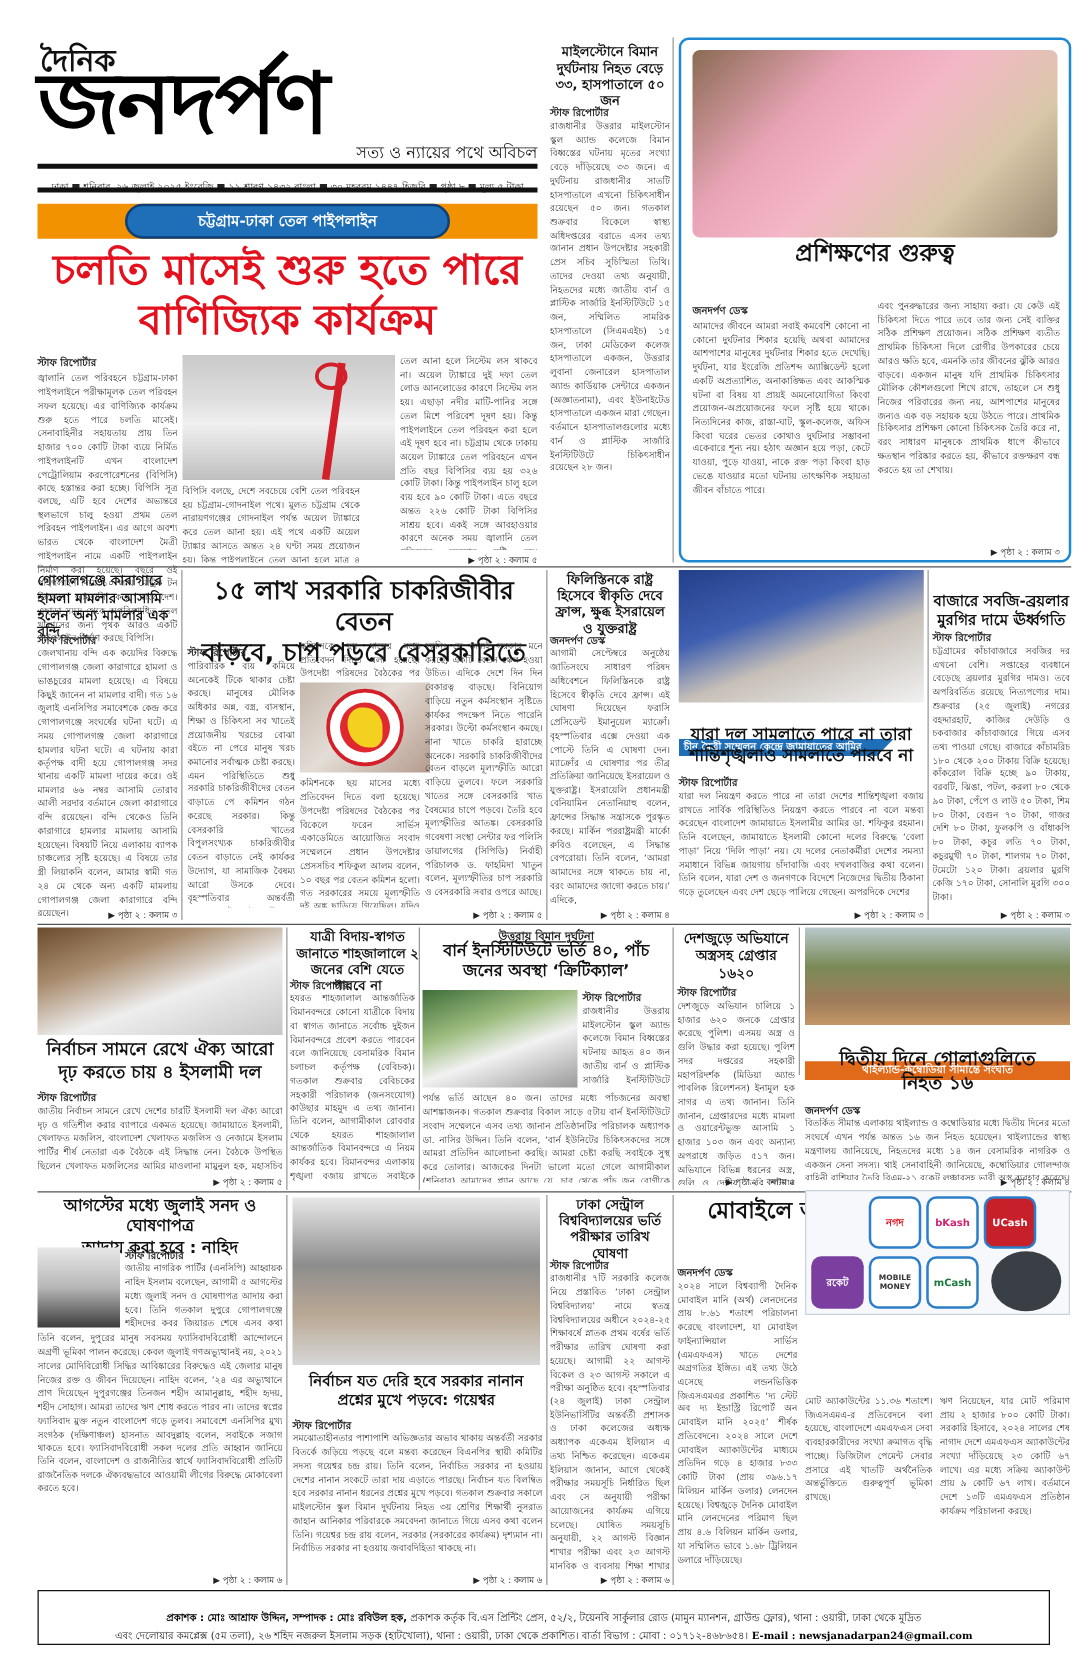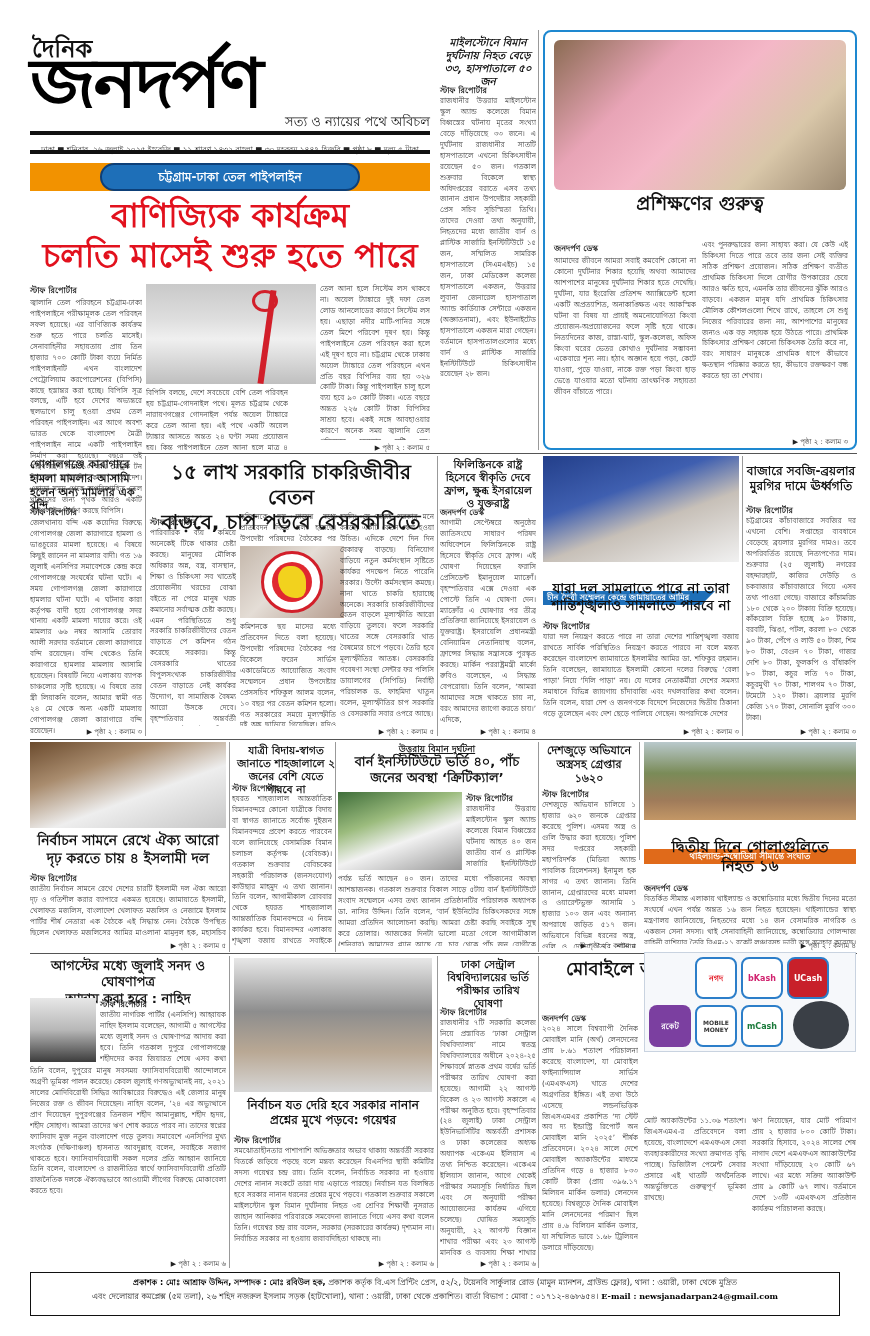--- a/index.html
+++ b/index.html
@@ -41,53 +41,53 @@
 
   .h-sm { font-weight: bold; color: #111; text-align: center; line-height: 1.25; }
   .caption-bar { color: #fff; font-weight: bold; white-space: nowrap; overflow: hidden; margin-top: 28px; }
 
   .logo-badge { position: absolute; left: 50%; top: 50%; width: 62px; height: 62px; margin: -31px 0 0 -31px; border-radius: 50%; background: #fff; border: 3px solid #d21f2a; }
   .logo-badge::after { content: ""; position: absolute; left: 14px; top: 12px; width: 28px; height: 32px; background: #f2d21e; border-radius: 40% 50% 30% 60%; }
   .logo-badge::before { content: ""; position: absolute; left: 8px; top: 8px; width: 40px; height: 40px; border-radius: 50%; background: #e02830; }
 
   .app-tile { position: absolute; width: 42px; height: 42px; border-radius: 8px; font-size: 8px; font-weight: bold; display: flex; align-items: center; justify-content: center; text-align: center; }
 
-  .footer-box { left: 30px; top: 1272px; width: 810px; height: 44px; border: 1px solid #111; font-size: 8px; text-align: center; line-height: 1.6; padding-top: 4px; color: #222; }
+  .footer-box { left: 30px; top: 1272px; width: 810px; height: 44px; border: 1px solid #111; font-size: 8px; text-align: center; line-height: 1.6; padding-top: 16px; color: #222; }
   .footer-box b { color: #000; }
   .vline { position: absolute; width: 1px; background: #999; }
   .hline { position: absolute; height: 1px; background: #999; }
 </style>
 </head>
 <body>
 
 <div class="abs mast-small">দৈনিক</div>
 <div class="abs mast-big">জনদর্পণ</div>
 <div class="abs mast-slogan">সত্য ও ন্যায়ের পথে অবিচল</div>
 <div class="abs rule-thick" style="left:30px;top:131px;width:400px;"></div>
 <div class="abs dateline">ঢাকা ■ শনিবার, ২৬ জুলাই ২০২৫ ইংরেজি ■ ১১ শ্রাবণ ১৪৩২ বাংলা ■ ৩০ মহররম ১৪৪৭ হিজরি ■ পৃষ্ঠা ৮ ■ মূল্য ৫ টাকা</div>
 <div class="abs rule-thick" style="left:30px;top:150px;width:400px;"></div>
 
 <div class="abs kicker-bar"></div>
 <div class="abs kicker-pill">চট্টগ্রাম-ঢাকা তেল পাইপলাইন</div>
 <div class="abs lead-head">
+  <div>চলতি মাসেই শুরু হতে পারে</div>
   <div>বাণিজ্যিক কার্যক্রম</div>
-  <div>চলতি মাসেই শুরু হতে পারে</div>
 </div>
 
 <div class="abs byline" style="left:30px;top:284px;">স্টাফ রিপোর্টার</div>
 <div class="abs body-text" style="left:30px;top:298px;width:112px;height:232px;">জ্বালানি তেল পরিবহনে চট্টগ্রাম-ঢাকা পাইপলাইনে পরীক্ষামূলক তেল পরিবহন সফল হয়েছে। এর বাণিজ্যিক কার্যক্রম শুরু হতে পারে চলতি মাসেই। সেনাবাহিনীর সহায়তায় প্রায় তিন হাজার ৭০০ কোটি টাকা ব্যয়ে নির্মিত পাইপলাইনটি এখন বাংলাদেশ পেট্রোলিয়াম করপোরেশনের (বিপিসি) কাছে হস্তান্তর করা হচ্ছে। বিপিসি সূত্র বলছে, এটি হবে দেশের অভ্যন্তরে স্থলভাগে চালু হওয়া প্রথম তেল পরিবহন পাইপলাইন। এর আগে অবশ্য ভারত থেকে বাংলাদেশ মৈত্রী পাইপলাইন নামে একটি পাইপলাইন নির্মাণ করা হয়েছে। বছরে ওই পাইপলাইন দিয়ে ১০ লাখ মেট্রিক টন ডিজেল আমদানি করে বাংলাদেশ। এছাড়া সমুদ্র থেকে অপরিশোধিত তেল খালাসের জন্য পৃথক আরও একটি পাইপলাইন নির্মাণ করছে বিপিসি।</div>
 <div class="abs photo ph-pipe" style="left:146px;top:284px;width:170px;height:100px;">
   <div class="pipe-red" style="left:118px;top:6px;width:6px;height:94px;transform:rotate(8deg);"></div>
   <div class="pipe-red" style="left:106px;top:6px;width:26px;height:22px;border-radius:50%;background:transparent;border:3px solid #d21f2a;"></div>
 </div>
 <div class="abs body-text" style="left:146px;top:388px;width:142px;height:62px;">বিপিসি বলছে, দেশে সবচেয়ে বেশি তেল পরিবহন হয় চট্টগ্রাম-গোদনাইল পথে। মূলত চট্টগ্রাম থেকে নারায়ণগঞ্জের গোদনাইল পর্যন্ত অয়েল ট্যাঙ্কারে করে তেল আনা হয়। এই পথে একটি অয়েল ট্যাঙ্কার আসতে অন্তত ২৪ ঘণ্টা সময় প্রয়োজন হয়। কিন্তু পাইপলাইনে তেল আনা হলে মাত্র ৪ ঘণ্টায় তেল পৌঁছে যাবে। এছাড়া পাইপলাইনে</div>
 <div class="abs body-text" style="left:320px;top:284px;width:110px;height:156px;">তেল আনা হলে সিস্টেম লস থাকবে না। অয়েল ট্যাঙ্কারে দুই দফা তেল লোড আনলোডের কারণে সিস্টেম লস হয়। এছাড়া নদীর মাটি-পানির সঙ্গে তেল মিশে পরিবেশ দূষণ হয়। কিন্তু পাইপলাইনে তেল পরিবহন করা হলে এই দূষণ হবে না। চট্টগ্রাম থেকে ঢাকায় অয়েল ট্যাঙ্কারে তেল পরিবহনে এখন প্রতি বছর বিপিসির ব্যয় হয় ৩২৬ কোটি টাকা। কিন্তু পাইপলাইন চালু হলে ব্যয় হবে ৯০ কোটি টাকা। এতে বছরে অন্তত ২২৬ কোটি টাকা বিপিসির সাশ্রয় হবে। একই সঙ্গে আবহাওয়ার কারণে অনেক সময় জ্বালানি তেল পরিবহনে সমস্যার সৃষ্টি হয়। পাইপলাইনে পরিবহন করা হলে নিরবচ্ছিন্ন সরবরাহ নিশ্চিত করা সম্ভব হবে। প্রকল্পটি বাস্তবায়ন করেছে বাংলাদেশ সেনাবাহিনীর ২৪ ইঞ্জিনিয়ার কনস্ট্রাকশন ব্রিগেড। পাইপলাইনটির মোট</div>
 <div class="abs jump" style="left:340px;top:442px;width:90px;">▶ পৃষ্ঠা ২ : কলাম ৫</div>
 
-<div class="abs h-sm" style="left:440px;top:36px;width:96px;font-size:10.5px;font-style:italic;">মাইলস্টোনে বিমান দুর্ঘটনায় নিহত বেড়ে ৩৩, হাসপাতালে ৫০ জন</div>
+<div class="abs h-sm" style="left:440px;top:36px;width:96px;font-size:10.5px;">মাইলস্টোনে বিমান দুর্ঘটনায় নিহত বেড়ে ৩৩, হাসপাতালে ৫০ জন</div>
 <div class="abs byline" style="left:440px;top:84px;">স্টাফ রিপোর্টার</div>
 <div class="abs body-text" style="left:440px;top:96px;width:96px;height:352px;">রাজধানীর উত্তরার মাইলস্টোন স্কুল অ্যান্ড কলেজে বিমান বিধ্বস্তের ঘটনায় মৃতের সংখ্যা বেড়ে দাঁড়িয়েছে ৩৩ জনে। এ দুর্ঘটনায় রাজধানীর সাতটি হাসপাতালে এখনো চিকিৎসাধীন রয়েছেন ৫০ জন। গতকাল শুক্রবার বিকেলে স্বাস্থ্য অধিদপ্তরের বরাতে এসব তথ্য জানান প্রধান উপদেষ্টার সহকারী প্রেস সচিব সুচিস্মিতা তিথি। তাদের দেওয়া তথ্য অনুযায়ী, নিহতদের মধ্যে জাতীয় বার্ন ও প্লাস্টিক সার্জারি ইনস্টিটিউটে ১৫ জন, সম্মিলিত সামরিক হাসপাতালে (সিএমএইচ) ১৫ জন, ঢাকা মেডিকেল কলেজ হাসপাতালে একজন, উত্তরার লুবানা জেনারেল হাসপাতাল অ্যান্ড কার্ডিয়াক সেন্টারে একজন (অজ্ঞাতনামা), এবং ইউনাইটেড হাসপাতালে একজন মারা গেছেন। বর্তমানে হাসপাতালগুলোর মধ্যে বার্ন ও প্লাস্টিক সার্জারি ইনস্টিটিউটে চিকিৎসাধীন রয়েছেন ২৮ জন।</div>
 <div class="vline" style="left:538px;top:30px;height:420px;"></div>
 
 <div class="abs blue-frame" style="left:543px;top:30px;width:314px;height:420px;"></div>
 <div class="abs photo ph-school" style="left:554px;top:40px;width:292px;height:150px;"></div>
 <div class="abs h-sm" style="left:548px;top:192px;width:304px;font-size:19px;">
   <div>প্রশিক্ষণের গুরুত্ব</div>
 </div>
 <div class="abs byline" style="left:554px;top:242px;">জনদর্পণ ডেস্ক</div>
@@ -127,21 +127,21 @@
 <div class="abs caption-bar" style="left:543px;top:563px;width:172px;height:14px;background:#1e6fb8;font-size:8px;line-height:14px;padding-left:4px;clip-path:polygon(0 0,100% 0,92% 100%,0 100%);">চীন মৈত্রী সম্মেলন কেন্দ্রে জামায়াতের আমির</div>
 <div class="abs h-sm" style="left:543px;top:580px;width:196px;font-size:13.5px;">
   <div>যারা দল সামলাতে পারে না তারা</div>
   <div>শান্তিশৃঙ্খলাও সামলাতে পারবে না</div>
 </div>
 <div class="abs byline" style="left:543px;top:620px;">স্টাফ রিপোর্টার</div>
 <div class="abs body-text" style="left:543px;top:632px;width:196px;height:92px;">যারা দল নিয়ন্ত্রণ করতে পারে না তারা দেশের শান্তিশৃঙ্খলা বজায় রাখতে সার্বিক পরিস্থিতিও নিয়ন্ত্রণ করতে পারবে না বলে মন্তব্য করেছেন বাংলাদেশ জামায়াতে ইসলামীর আমির ডা. শফিকুর রহমান। তিনি বলেছেন, জামায়াতে ইসলামী কোনো দলের বিরুদ্ধে ‘বেলা পাড়া’ নিয়ে ‘দিলি পাড়া’ নয়। যে দলের নেতাকর্মীরা দেশের সমস্যা সমাধানে বিভিন্ন জায়গায় চাঁদাবাজি এবং দখলবাজির কথা বলেন। তিনি বলেন, যারা দেশ ও জনগণকে বিদেশে নিজেদের দ্বিতীয় ঠিকানা গড়ে তুলেছেন এবং দেশ ছেড়ে পালিয়ে গেছেন। অপরদিকে দেশের</div>
 <div class="abs jump" style="left:650px;top:726px;width:89px;">▶ পৃষ্ঠা ২ : কলাম ৩</div>
 <div class="vline" style="left:742px;top:456px;height:280px;"></div>
 
-<div class="abs h-sm" style="left:746px;top:464px;width:110px;font-size:12px;">বাজারে সবজি-ব্রয়লার মুরগির দামে ঊর্ধ্বগতি</div>
+<div class="abs h-sm" style="left:746px;top:474px;width:110px;font-size:12px;">বাজারে সবজি-ব্রয়লার মুরগির দামে ঊর্ধ্বগতি</div>
 <div class="abs byline" style="left:746px;top:504px;">স্টাফ রিপোর্টার</div>
 <div class="abs body-text" style="left:746px;top:516px;width:110px;height:208px;">চট্টগ্রামের কাঁচাবাজারে সবজির দর এখনো বেশি। সপ্তাহের ব্যবধানে বেড়েছে ব্রয়লার মুরগির দামও। তবে অপরিবর্তিত রয়েছে নিত্যপণ্যের দাম। শুক্রবার (২৫ জুলাই) নগরের বহদ্দারহাট, কাজির দেউড়ি ও চকবাজার কাঁচাবাজারে গিয়ে এসব তথ্য পাওয়া গেছে। বাজারে কাঁচামরিচ ১৮০ থেকে ২০০ টাকায় বিক্রি হয়েছে। কাঁকরোল বিক্রি হচ্ছে ৯০ টাকায়, বরবটি, ঝিঙা, পটল, করলা ৮০ থেকে ৯০ টাকা, পেঁপে ও লাউ ৫০ টাকা, শিম ৮০ টাকা, বেগুন ৭০ টাকা, গাজর দেশি ৮০ টাকা, ফুলকপি ও বাঁধাকপি ৮০ টাকা, কচুর লতি ৭০ টাকা, কচুরমুখী ৭০ টাকা, শালগম ৭০ টাকা, টমেটো ১২০ টাকা। ব্রয়লার মুরগি কেজি ১৭০ টাকা, সোনালি মুরগি ৩০০ টাকা।</div>
 <div class="abs jump" style="left:766px;top:726px;width:90px;">▶ পৃষ্ঠা ২ : কলাম ৩</div>
 
 <div class="hline" style="left:30px;top:739px;width:827px;background:#555;"></div>
 
 <div class="abs photo ph-islamic" style="left:30px;top:742px;width:196px;height:86px;"></div>
 <div class="abs h-sm" style="left:30px;top:832px;width:196px;font-size:14px;">
   <div>নির্বাচন সামনে রেখে ঐক্য আরো</div>
   <div>দৃঢ় করতে চায় ৪ ইসলামী দল</div>

